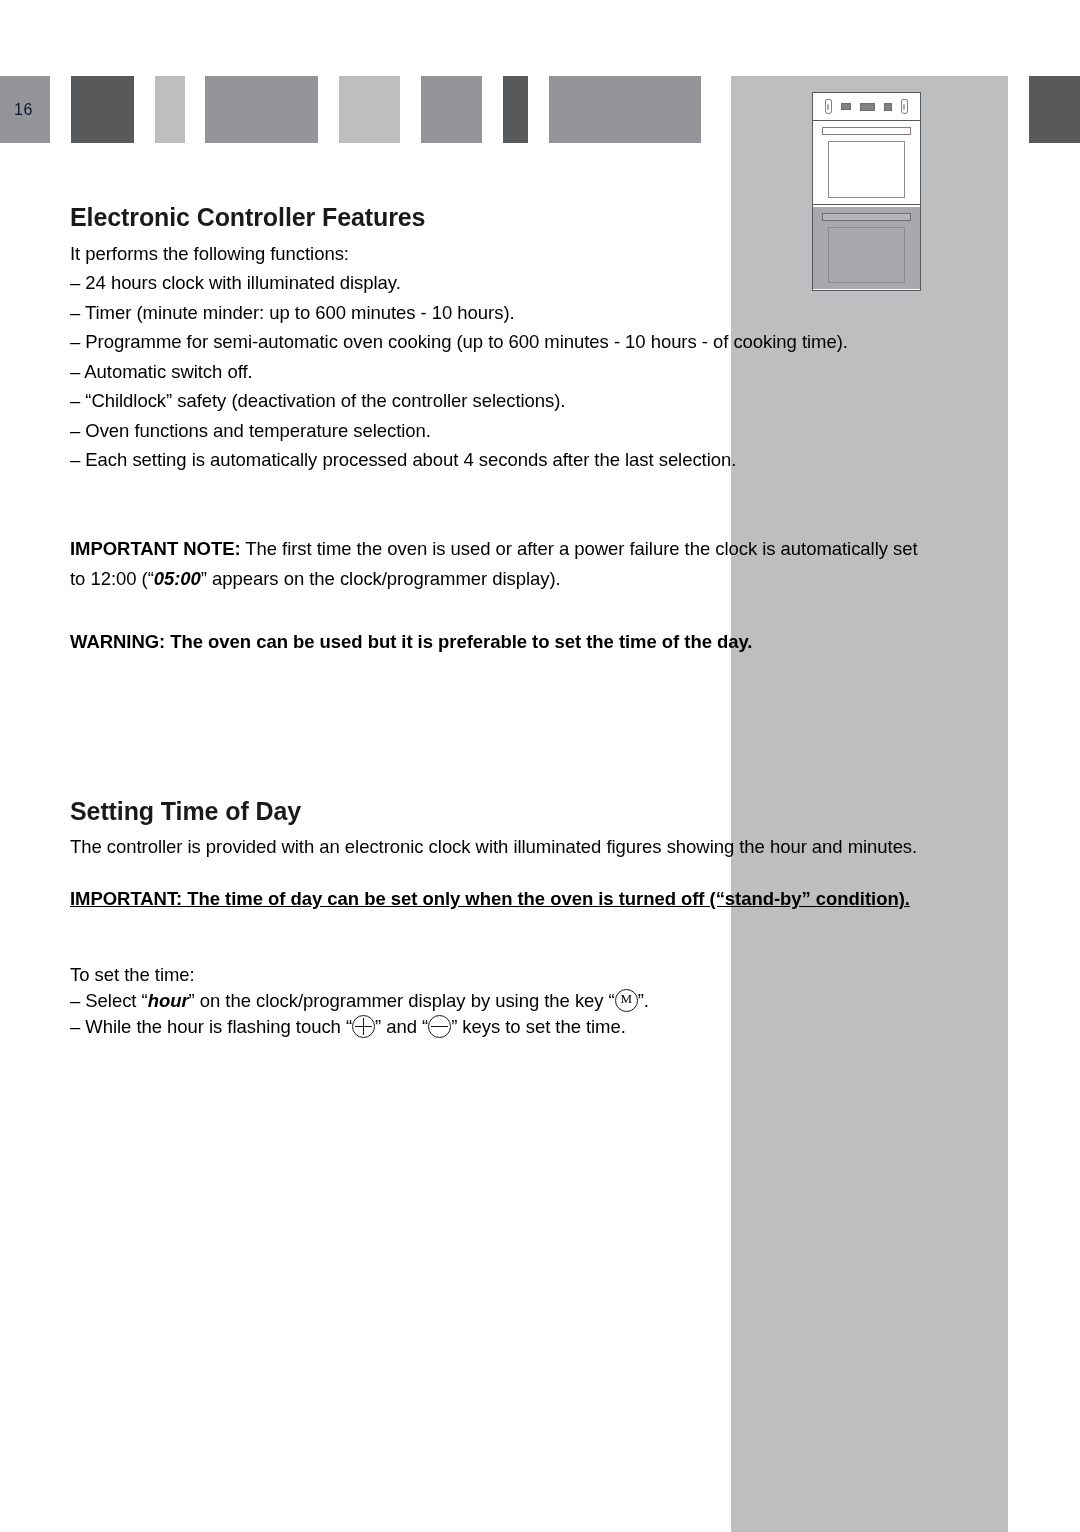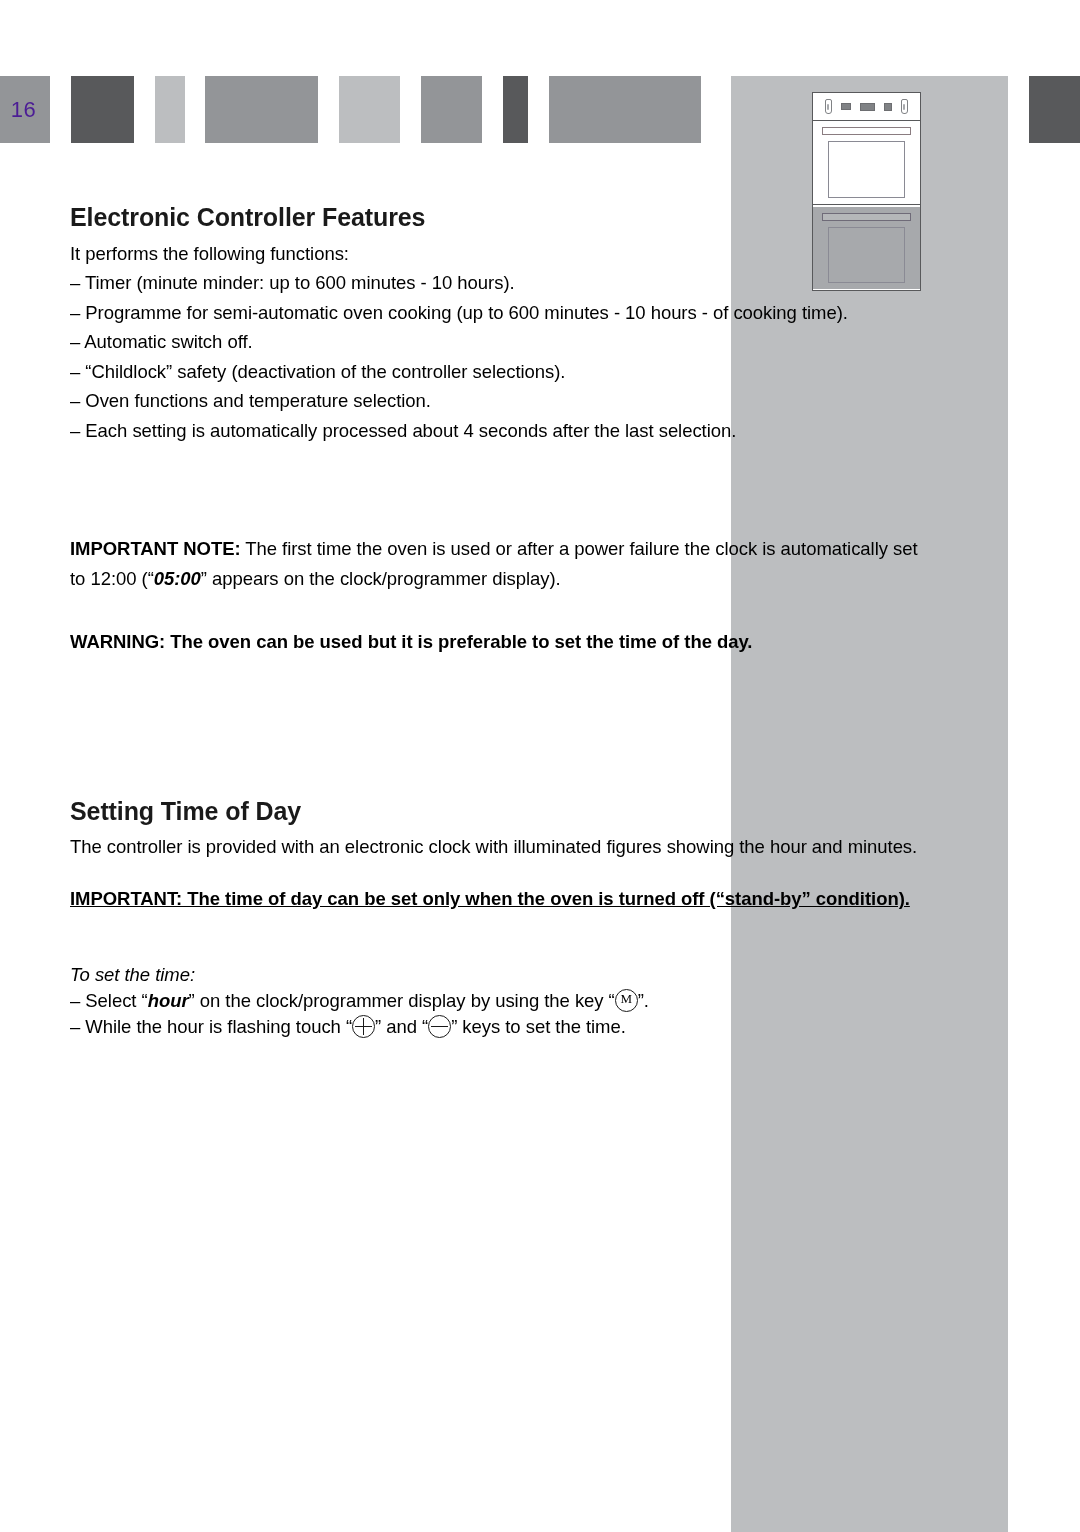--- a/index.html
+++ b/index.html
@@ -35,22 +35,22 @@
     position: absolute;
     top: 76px;
   }
   #page-number {
     position: absolute;
     left: 0px;
     top: 76px;
     width: 47px;
     height: 67px;
     background: #939598;
-    color: #4c1d95;
-    font-size: 22px;
+    color: #0f172a;
+    font-size: 16px;
     line-height: 67px;
     text-align: center;
     letter-spacing: .5px;
   }
 
   
   #oven-illustration {
     position: absolute;
     left: 812px;
     top: 92px;
@@ -246,41 +246,42 @@
     </div>
   </div>
 
   <div id="content">
 
     <h2 class="section-heading abs" style="top:203px;left:0;">Electronic Controller Features</h2>
 
     <p class="body-text abs" style="top:239px;left:0;">It performs the following functions:</p>
 
     <ul class="dash-list abs" style="top:268px;left:0;width:866px;">
+      <li class="body-text">– 24 hours clock with illuminated display.</li>
       <li class="body-text">– Timer (minute minder: up to 600 minutes - 10 hours).</li>
       <li class="body-text">– Programme for semi-automatic oven cooking (up to 600 minutes - 10 hours - of cooking time).</li>
       <li class="body-text">– Automatic switch off.</li>
       <li class="body-text">– “Childlock” safety (deactivation of the controller selections).</li>
       <li class="body-text">– Oven functions and temperature selection.</li>
       <li class="body-text">– Each setting is automatically processed about 4 seconds after the last selection.</li>
     </ul>
 
     <p class="body-text abs" style="top:534px;left:0;width:866px;">
       <span class="bold">IMPORTANT NOTE:</span><span> The first time the oven is used or after a power failure the clock is automatically set to 12:00 (“</span><span class="bolditalic">05:00</span><span>” appears on the clock/programmer display).</span>
     </p>
 
     <p class="body-text bold abs" style="top:627px;left:0;width:866px;">WARNING: The oven can be used but it is preferable to set the time of the day.</p>
 
     <h2 class="section-heading abs" style="top:797px;left:0;">Setting Time of Day</h2>
 
     <p class="body-text justified abs" style="top:832px;left:0;width:866px;">The controller is provided with an electronic clock with illuminated figures showing the hour and minutes.</p>
 
     <p class="body-text bold justified abs" style="top:884px;left:0;width:866px;text-decoration:underline;">IMPORTANT: The time of day can be set only when the oven is turned off (“stand-by” condition).</p>
 
-    <p class="body-text abs" style="top:960px;left:0;font-style:italic;">To set the time:</p>
+    <p class="body-text abs" style="top:960px;left:0;">To set the time:</p>
 
     <p class="body-text abs" style="top:986px;left:0;width:866px;">
       <span>– Select “</span><span class="bolditalic">hour</span><span>” on the clock/programmer display by using the key “</span><span class="key-icon"><span class="lbl">M</span></span><span>”.</span>
     </p>
 
     <p class="body-text abs" style="top:1012px;left:0;width:866px;">
       <span>– While the hour is flashing touch “</span><span class="key-icon plus"></span><span>” and “</span><span class="key-icon minus"></span><span>” keys to set the time.</span>
     </p>
 
   </div>

